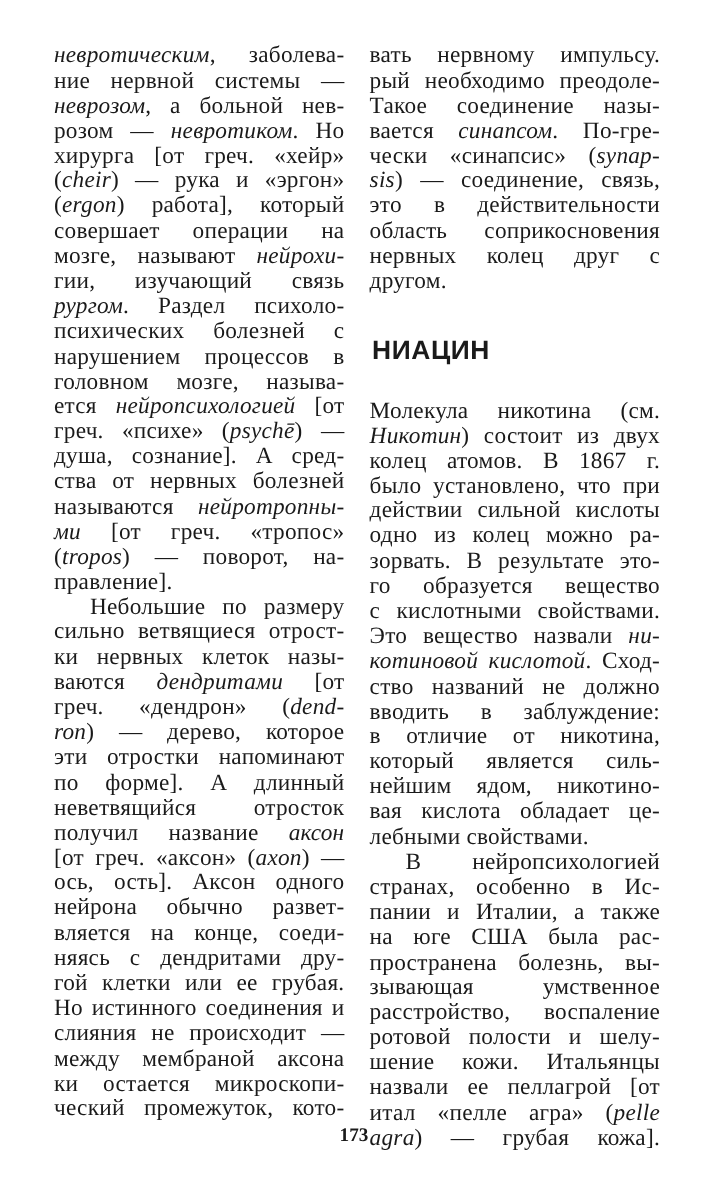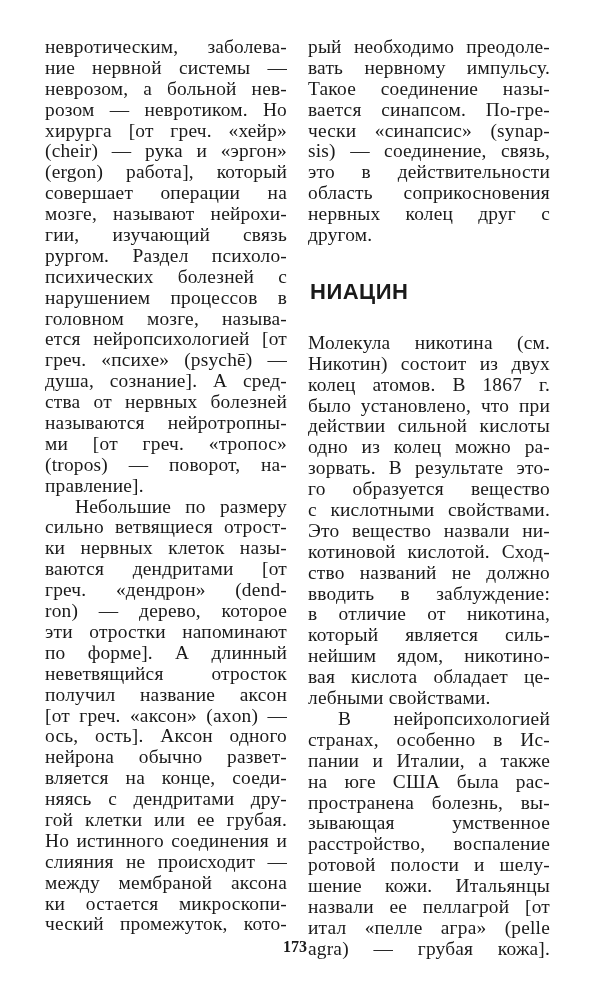--- a/index.html
+++ b/index.html
@@ -14,21 +14,21 @@
     letter-spacing: 0.2px;
   }
   .col-left { left: 45px; }
   .col-right { left: 308px; }
   .line {
     display: block; height: 20.9px; white-space: nowrap;
     text-align: justify; text-align-last: justify;
   }
   .line.last { text-align-last: left; }
   .line.indent { padding-left: 30px; }
-  .it { }
+  .it { font-style: italic; }
   .heading {
     display: block;
     font-family: Liberation Sans, sans-serif;
     font-weight: bold; font-size: 22px; letter-spacing: 0.5px;
     height: 22px; line-height: 22px;
     margin: 35px 0 30px 2px;
   }
   .page-number {
     position: absolute; left: 283px; top: 938px;
     font-family: "Liberation Serif", serif; font-weight: bold;
@@ -79,22 +79,22 @@
     <span class="line"><span>гой клетки или ее грубая.</span></span>
     <span class="line"><span>Но истинного соединения и</span></span>
     <span class="line"><span>слияния не происходит —</span></span>
     <span class="line"><span>между мембраной аксона</span></span>
     <span class="line"><span>ки остается микроскопи-</span></span>
     <span class="line"><span>ческий промежуток, кото-</span></span>
   </div>
 
 <div class="col col-right">
   <div id="right-before">
+      <span class="line"><span>вать нервному импульсу.</span></span>
       <span class="line"><span>рый необходимо преодоле-</span></span>
-      <span class="line"><span>вать нервному импульсу.</span></span>
       <span class="line"><span>Такое соединение назы-</span></span>
       <span class="line"><span>вается </span><span class="it">синапсом</span><span>. По-гре-</span></span>
       <span class="line"><span>чески «синапсис» (</span><span class="it">synap-</span></span>
       <span class="line"><span class="it">sis</span><span>) — соединение, связь,</span></span>
       <span class="line"><span>это в действительности</span></span>
       <span class="line"><span>область соприкосновения</span></span>
       <span class="line"><span>нервных колец друг с</span></span>
       <span class="line last"><span>другом.</span></span>
     </div>
   <div class="heading">НИАЦИН</div>

